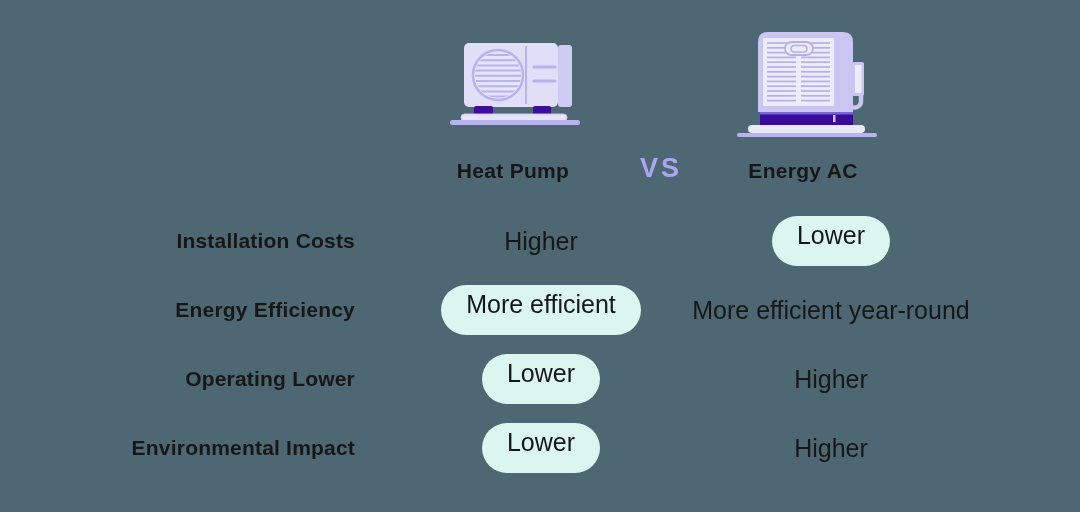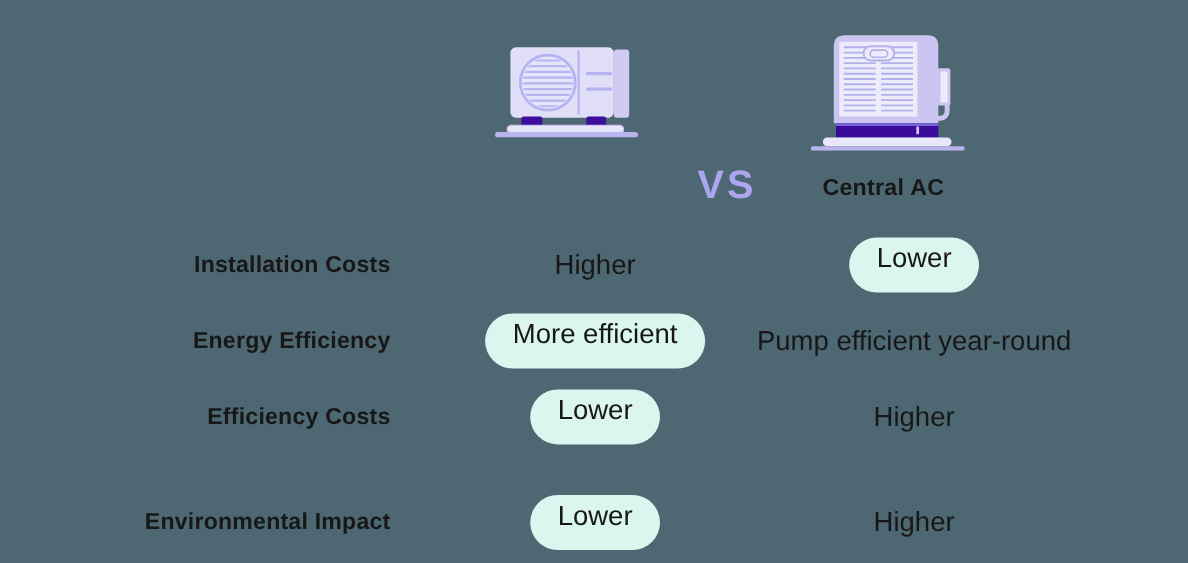--- a/index.html
+++ b/index.html
@@ -20,28 +20,28 @@
     display: flex; align-items: center; justify-content: center;
     font-weight: bold; font-size: 21px;
     color: var(--text, #171717);
     letter-spacing: 0.3px;
     white-space: nowrap;
   }
   .hdr-hp { left: 413px; width: 200px; }
   .hdr-ac { left: 703px; width: 200px; }
   .hdr-vs {
     left: 611px; width: 100px; top: 151px; height: 34px;
-    font-size: 36px; letter-spacing: 3px;
+    font-size: 27px; letter-spacing: 3px;
     color: var(--vs-color, #ABA6EF);
   }
   .row { position: absolute; left: 0; width: 1080px; height: 40px; }
   .row-1 { top: 221px; }
   .row-2 { top: 290px; }
   .row-3 { top: 359px; }
-  .row-4 { top: 428px; margin-top: 27px; }
+  .row-4 { top: 428px; }
   .cell { position: absolute; top: 0; height: 40px; display: flex; align-items: center; padding-left: 28px; }
   .cell-label {
     left: 0; width: 327px; justify-content: flex-end;
     font-weight: bold; font-size: 21px; letter-spacing: 0.2px;
     color: var(--text, #171717); white-space: nowrap;
   }
   .cell-hp { left: 388px; width: 250px; justify-content: center; }
   .cell-ac { left: 653px; width: 300px; justify-content: center; }
   .val {
     font-size: 25px; color: var(--text, #171717); white-space: nowrap;
@@ -127,45 +127,46 @@
       <rect x="118" y="41" width="6.5" height="28" fill="var(--lav-pale, #EDECFB)"></rect>
       <path d="M124 72 v5.5 a6 6 0 0 1 -6 6 h-1.5" stroke="var(--lav-mid, #CBC6F1)" stroke-width="4.5" fill="none" stroke-linecap="round"></path>
       <rect x="23" y="88" width="93" height="13" fill="var(--purple-band, #3A0B9A)"></rect>
       <rect x="23" y="88" width="93" height="2.5" fill="var(--band-edge, #7767D4)"></rect>
       <rect x="96" y="91" width="2.5" height="7" fill="var(--lav-mid, #CBC6F1)"></rect>
       <rect x="11" y="101" width="117" height="8" rx="4" fill="var(--lav-pale2, #E9E7FA)"></rect>
       <rect x="0" y="109" width="140" height="4" rx="2" fill="var(--lav-bar, #B9B4EE)"></rect>
     </svg>
   </div>
 
+  <div class="hdr hdr-hp">Heat Pump</div>
   <div class="hdr hdr-vs">VS</div>
-  <div class="hdr hdr-ac">Central AC</div>
+  <div class="hdr hdr-ac">Energy AC</div>
 
   <div class="row row-1">
     <div class="cell cell-label">Installation Costs</div>
     <div class="cell cell-hp">
       <span class="val">Higher</span>
     </div>
     <div class="cell cell-ac">
       <span class="val pill">Lower</span>
     </div>
   </div>
 
   <div class="row row-2">
     <div class="cell cell-hp">
       <span class="val pill">More efficient</span>
     </div>
     <div class="cell cell-label">Energy Efficiency</div>
     <div class="cell cell-ac">
-      <span class="val">Pump efficient year-round</span>
+      <span class="val">More efficient year-round</span>
     </div>
   </div>
 
   <div class="row row-3">
-    <div class="cell cell-label">Efficiency Costs</div>
+    <div class="cell cell-label">Operating Lower</div>
     <div class="cell cell-hp">
       <span class="val pill">Lower</span>
     </div>
     <div class="cell cell-ac">
       <span class="val">Higher</span>
     </div>
   </div>
 
   <div class="row row-4">
     <div class="cell cell-label">Environmental Impact</div>

